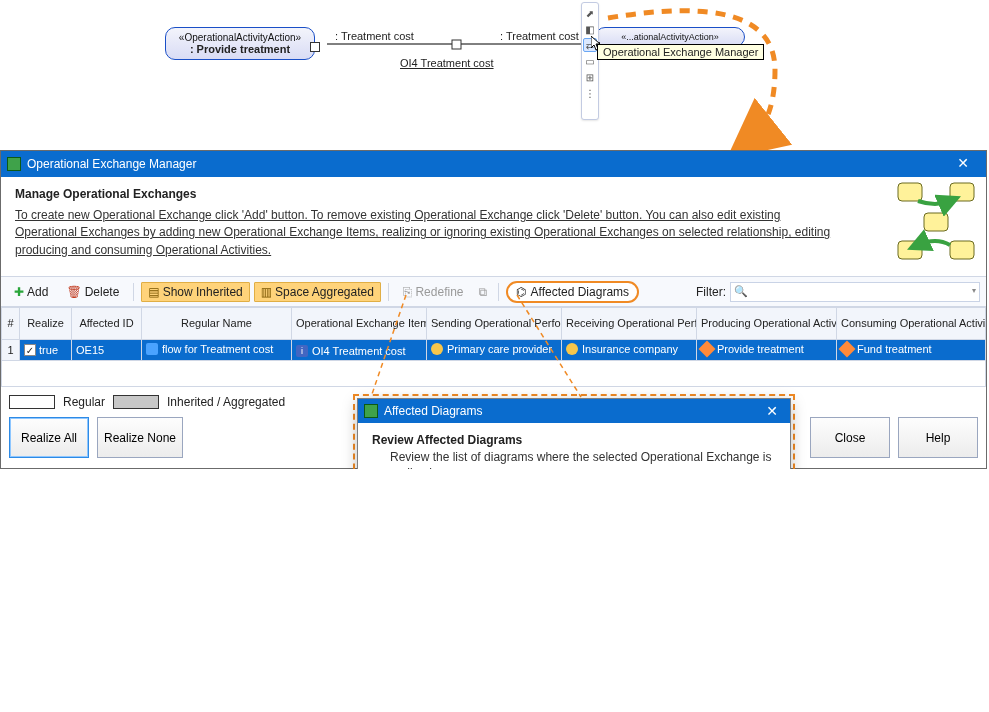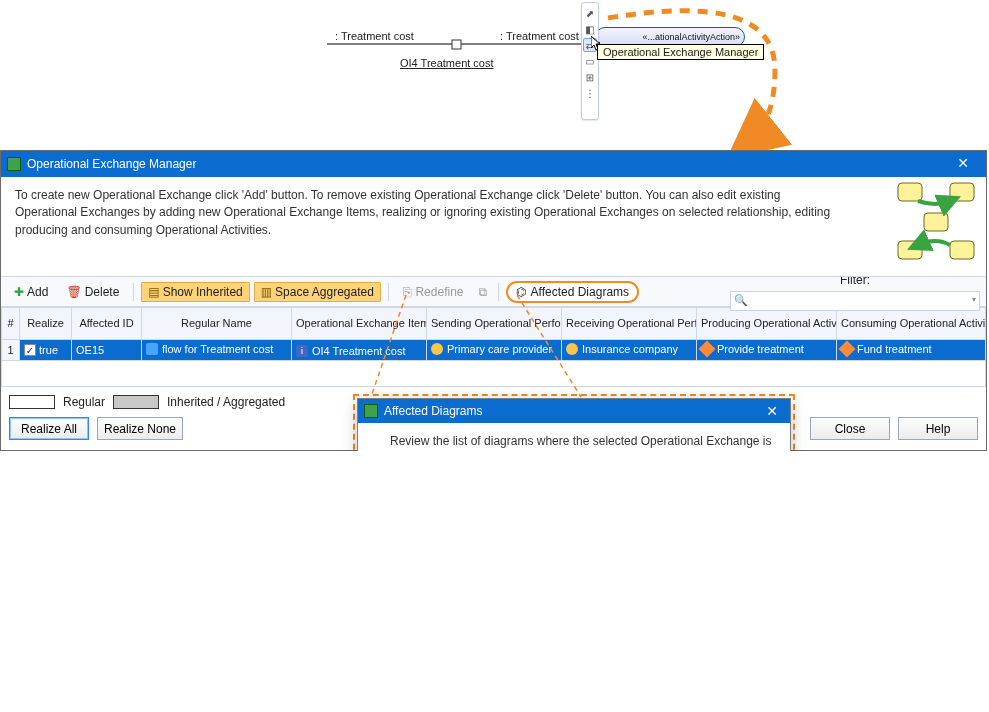--- a/index.html
+++ b/index.html
@@ -120,20 +120,21 @@
   .header-band h2 {
     margin: 0 0 6px 0;
     font-size: 12px;
     font-weight: bold;
   }
   .header-band p {
     margin: 0;
     color: #333;
     max-width: 820px;
     line-height: 1.45;
+    text-decoration: underline;
   }
   .header-icon {
     position: absolute;
     right: 4px; top: 2px;
     width: 90px; height: 88px;
   }
   
   .toolbar {
     display: flex;
     align-items: center;
@@ -175,21 +176,20 @@
   .sep {
     width: 1px; height: 18px;
     background: #d0d7e5;
     margin: 0 3px;
   }
   .filter-wrap {
     margin-left: auto;
     display: flex;
     align-items: center;
     gap: 4px;
-    flex-direction: column;
   }
   .filter-wrap input {
     width: 250px;
     height: 20px;
     border: 1px solid #c9d3e6;
     padding: 0 4px 0 20px;
     font-size: 12px;
   }
   .search-field-wrap { position: relative; }
   .search-field-wrap .sicon {
@@ -260,21 +260,21 @@
   .swatch.white { background: #fff; }
   .swatch.grey  { background: #c8c8c8; }
   .bottom-row {
     display: flex;
     align-items: center;
     padding: 6px 8px 10px 8px;
     gap: 8px;
   }
   .btn {
     min-width: 80px;
-    height: 23px;
+    height: 41px;
     border: 1px solid #9aa6bf;
     background: linear-gradient(#fdfdfd,#ececec);
     font-size: 12px;
     cursor: pointer;
   }
   .btn.active {
     border-color: #2d8ae5;
     box-shadow: inset 0 0 0 1px #8dc6ff;
   }
   
@@ -345,22 +345,27 @@
     border: 2px dashed #f08a24;
     background: transparent;
     pointer-events: none;
   }
 </style>
 </head>
 <body>
 
 <div class="diagram-area">
 
-
-  <div class="activity-box" style="left:595px; top:27px; width:125px; padding:4px 4px;text-align:right;">
+  <div class="activity-box" style="left:165px; top:27px;">
+    <div class="stereo">«OperationalActivityAction»</div>
+    <div class="nm">: Provide treatment</div>
+    <div class="pin" style="right:-6px; top:14px;"></div>
+  </div>
+
+  <div class="activity-box" style="left:595px; top:27px; width:125px; padding:4px 4px;">
     <div class="stereo" style="font-size:9px">«...ationalActivityAction»</div>
     <div class="nm"></div>
     <div class="pin" style="left:-6px; top:14px;"></div>
   </div>
 
   <svg class="annotation" width="989" height="150">
     <line x1="327" y1="44" x2="590" y2="44" stroke="#000" stroke-width="1"></line>
     <polygon points="585,40 594,44 585,48" fill="#000"></polygon>
     <rect x="452" y="40" width="9" height="9" fill="#fff" stroke="#333"></rect>
   </svg>
@@ -398,20 +403,21 @@
 
 <div class="dialog-main">
 
   <div class="titlebar">
     <span class="tb-icon"></span>
     <span>Operational Exchange Manager</span>
     <div class="tb-close">✕</div>
   </div>
 
   <div class="header-band">
+    <h2>Manage Operational Exchanges</h2>
     <p>To create new Operational Exchange click 'Add' button. To remove existing Operational Exchange click 'Delete' button. You can also edit existing Operational Exchanges by adding new Operational Exchange Items, realizing or ignoring existing Operational Exchanges on selected relationship, editing producing and consuming Operational Activities.</p>
 
     <svg class="header-icon" viewBox="0 0 90 88">
       <rect x="6" y="4" width="24" height="18" rx="4" fill="#fff29a" stroke="#6a6a20"></rect>
       <rect x="58" y="4" width="24" height="18" rx="4" fill="#fff29a" stroke="#6a6a20"></rect>
       <rect x="6" y="62" width="24" height="18" rx="4" fill="#fff29a" stroke="#6a6a20"></rect>
       <rect x="58" y="62" width="24" height="18" rx="4" fill="#fff29a" stroke="#6a6a20"></rect>
       <rect x="32" y="34" width="24" height="18" rx="4" fill="#fff29a" stroke="#6a6a20"></rect>
       <path d="M26 22 Q44 28 58 22" fill="none" stroke="#39a241" stroke-width="4" marker-end="url(#gah)"></path>
       <path d="M58 66 Q44 58 26 66" fill="none" stroke="#39a241" stroke-width="4" marker-end="url(#gah)"></path>
@@ -546,20 +552,21 @@
     <line x1="146" y1="10" x2="210" y2="112" stroke="#f08a24" stroke-width="1.5" stroke-dasharray="5 4"></line>
   </svg>
 
   <div class="popup">
     <div class="titlebar">
       <span class="tb-icon"></span>
       <span>Affected Diagrams</span>
       <div class="tb-close" style="width:28px">✕</div>
     </div>
     <div class="popup-body">
+      <h3>Review Affected Diagrams</h3>
       <p>Review the list of diagrams where the selected Operational Exchange is realized.</p>
     </div>
     <div class="popup-tools">
       <div class="search-field-wrap">
         <span class="sicon">🔍</span>
         <input type="text" style="">
       </div>
       <div class="tabbar">
         <div class="tab">
             <span>⌬</span>

